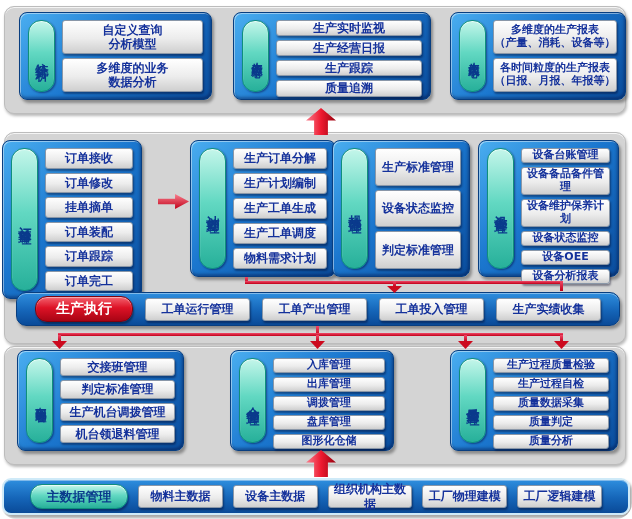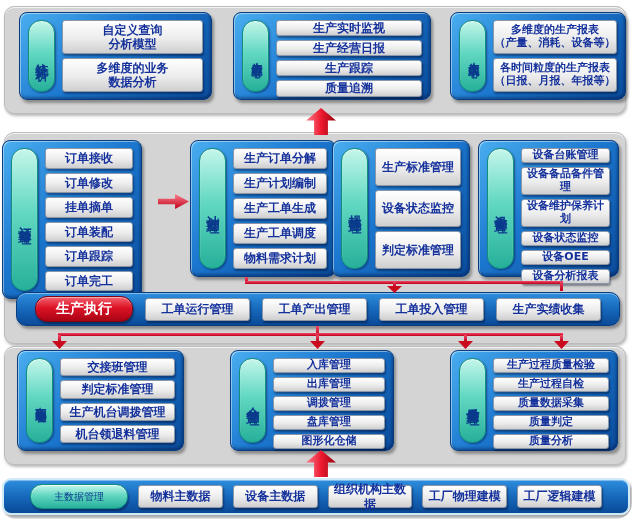--- a/index.html
+++ b/index.html
@@ -25,21 +25,21 @@
   .bar{position:absolute;border-radius:10px;border:1px solid #083e80;box-sizing:border-box;
        background:linear-gradient(180deg,#2e8ede 0%,#1565b8 55%,#0a4a98 100%);
        box-shadow:inset 0 1px 0 rgba(255,255,255,.4), 2px 3px 3px rgba(0,0,0,.35);
        display:flex;align-items:center;gap:12px;padding:0 18px;}
   .bar .item{flex:1;height:21px;}
   .redbtn{flex:0 0 96px;height:24px;display:flex;align-items:center;justify-content:center;
         color:#fff;font-weight:bold;font-size:14px;border-radius:12px;border:1px solid #7e020e;
         background:linear-gradient(180deg,#f4636f 0%,#dd1226 45%,#a80414 100%);
         box-shadow:inset 0 1px 1px rgba(255,255,255,.5), 1px 2px 2px rgba(0,0,0,.4);}
   .tealbtn{flex:0 0 96px;height:23px;display:flex;align-items:center;justify-content:center;
-        color:#0a3a8c;font-weight:normal;font-size:10px;border-radius:12px;border:1px solid #0f8f7c;
+        color:#0a3a8c;font-weight:bold;font-size:13px;border-radius:12px;border:1px solid #0f8f7c;
         background:linear-gradient(180deg,#c4f6ea 0%,#62d8c2 45%,#27b09a 100%);
         box-shadow:inset 0 1px 1px rgba(255,255,255,.7), 1px 2px 2px rgba(0,0,40,.4);text-align:right;}
   .master{border:2px solid #cfeaf8;border-radius:9px;padding:0 26px;gap:10px;}
   .rl{position:absolute;background:linear-gradient(180deg,#f04868,#c00018);}
   .head{position:absolute;background:#cc0a1e;clip-path:polygon(0 0,100% 0,50% 100%);}
   .uparrow{position:absolute;background:linear-gradient(90deg,#f9808f 0%,#ee1a30 50%,#98020f 100%);
         clip-path:polygon(50% 0,100% 46%,73% 46%,73% 100%,27% 100%,27% 46%,0 46%);}
   .rarrow{position:absolute;background:linear-gradient(180deg,#f9808f,#c00018);
         clip-path:polygon(0 32%,55% 32%,55% 0,100% 50%,55% 100%,55% 68%,0 68%);}
 </style>

